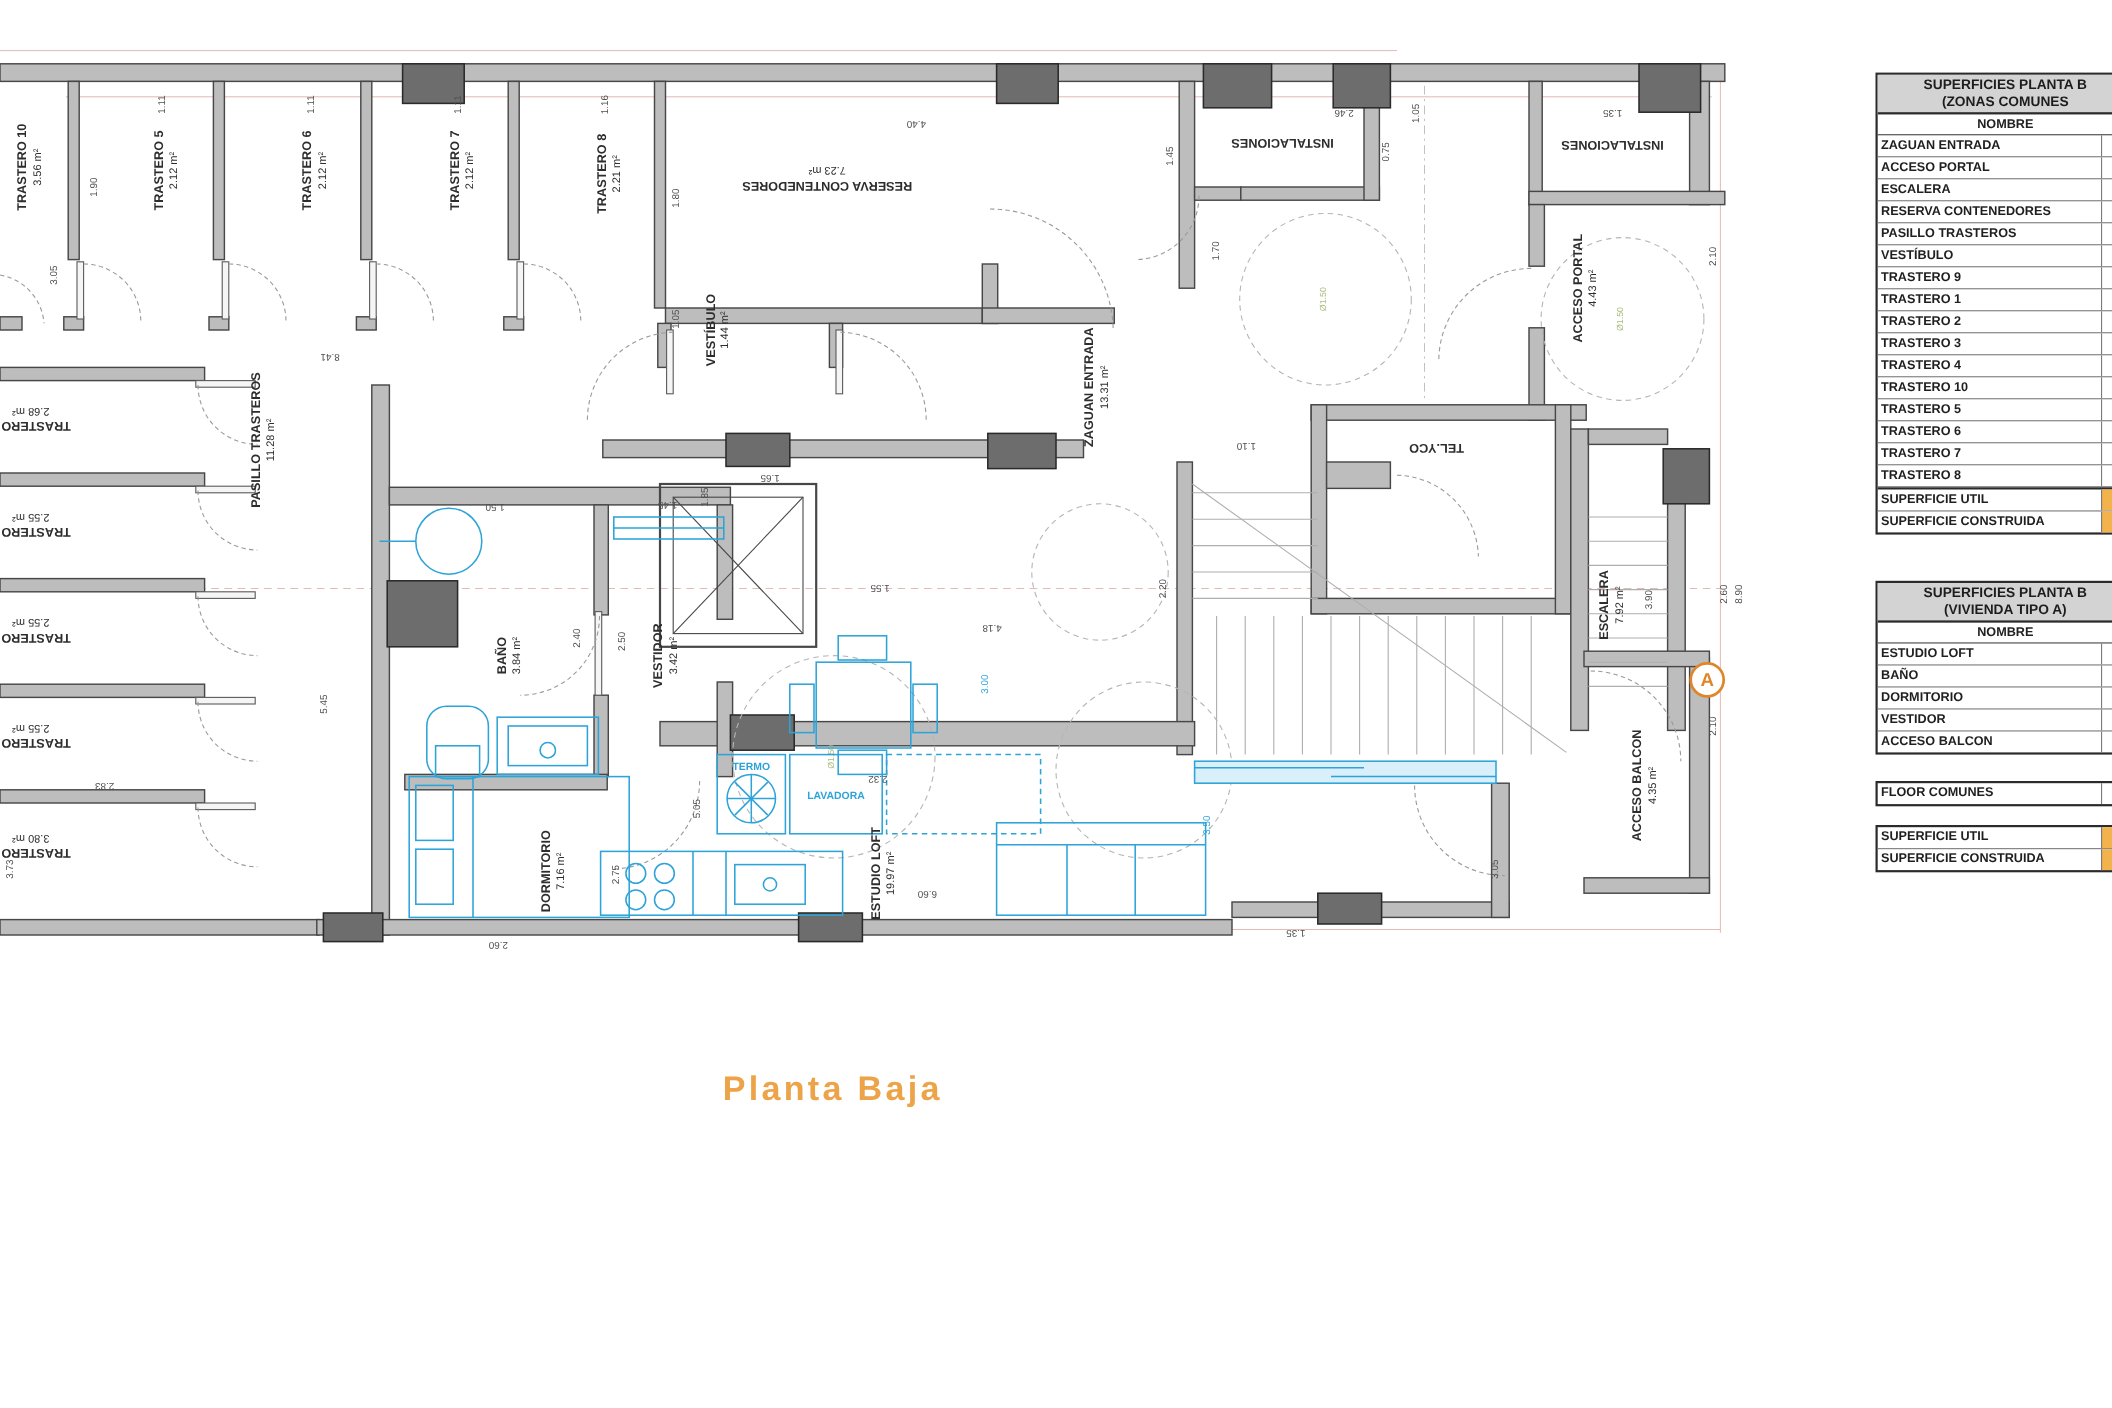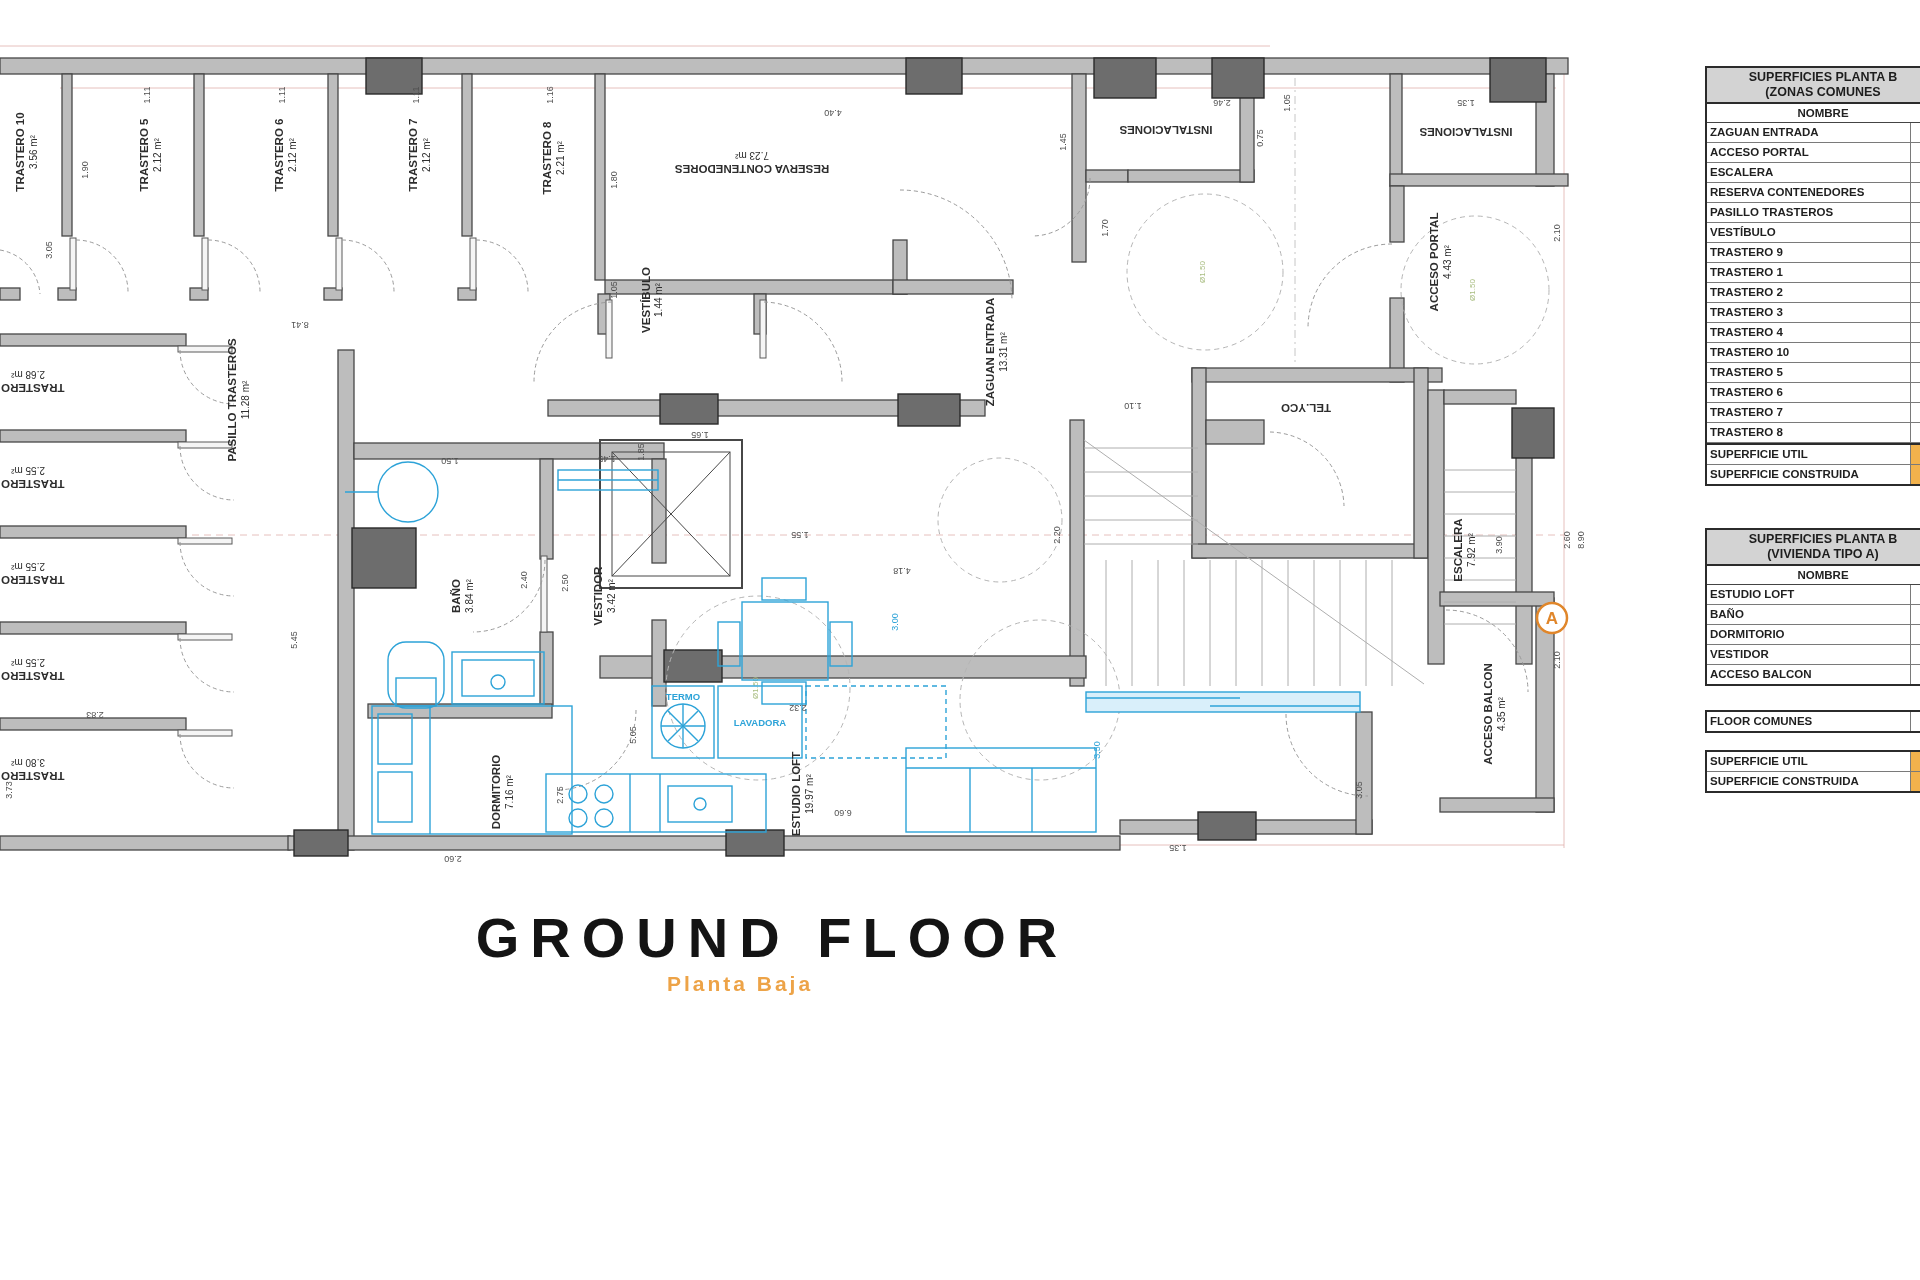--- a/index.html
+++ b/index.html
@@ -25,22 +25,22 @@
   .tname{flex:0 0 200px;font-size:11.5px;font-weight:700;color:#1f1f1f;padding-left:3px;
          white-space:nowrap;overflow:hidden;}
   .tval{flex:1;border-left:1px solid #7a7a7a;}
   .tval.orange{background:#f2b24c;}
   .trow.total{border-top:2px solid #2b2b2b;}
   .sbox{position:absolute;left:1705px;width:232px;border:2px solid #2b2b2b;background:#fff;}
 
   
   .title-main{position:absolute;left:772px;top:905px;transform:translateX(-50%);
               font-size:56px;font-weight:600;letter-spacing:11px;color:#141414;white-space:nowrap;}
-  .title-sub{position:absolute;left:740px;top:972px;transform:translateX(-50%);
-             font-size:21px;font-weight:700;letter-spacing:3px;color:#eda347;white-space:nowrap;}
+  .title-sub{position:absolute;left:757px;top:972px;transform:translateX(-50%);
+             font-size:31px;font-weight:700;letter-spacing:3px;color:#eda347;white-space:nowrap;}
 </style>
 </head>
 <body>
 
 <div class="page">
 
 <svg width="1920" height="1280" viewBox="0 0 1920 1280">
 
   <g stroke="#dfb0ac" stroke-width="0.8" fill="none">
     <line x1="0" y1="46" x2="1270" y2="46"></line>
@@ -552,16 +552,15 @@
         <span class="tname">SUPERFICIE UTIL</span>
         <span class="tval orange"></span>
       </div>
   <div class="trow">
         <span class="tname">SUPERFICIE CONSTRUIDA</span>
         <span class="tval orange"></span>
       </div>
 </div>
 
 
-<div class="title-main">GROUND FLOOR</div>
 <div class="title-sub">Planta Baja</div>
 
 </div>
 
 </body></html>

